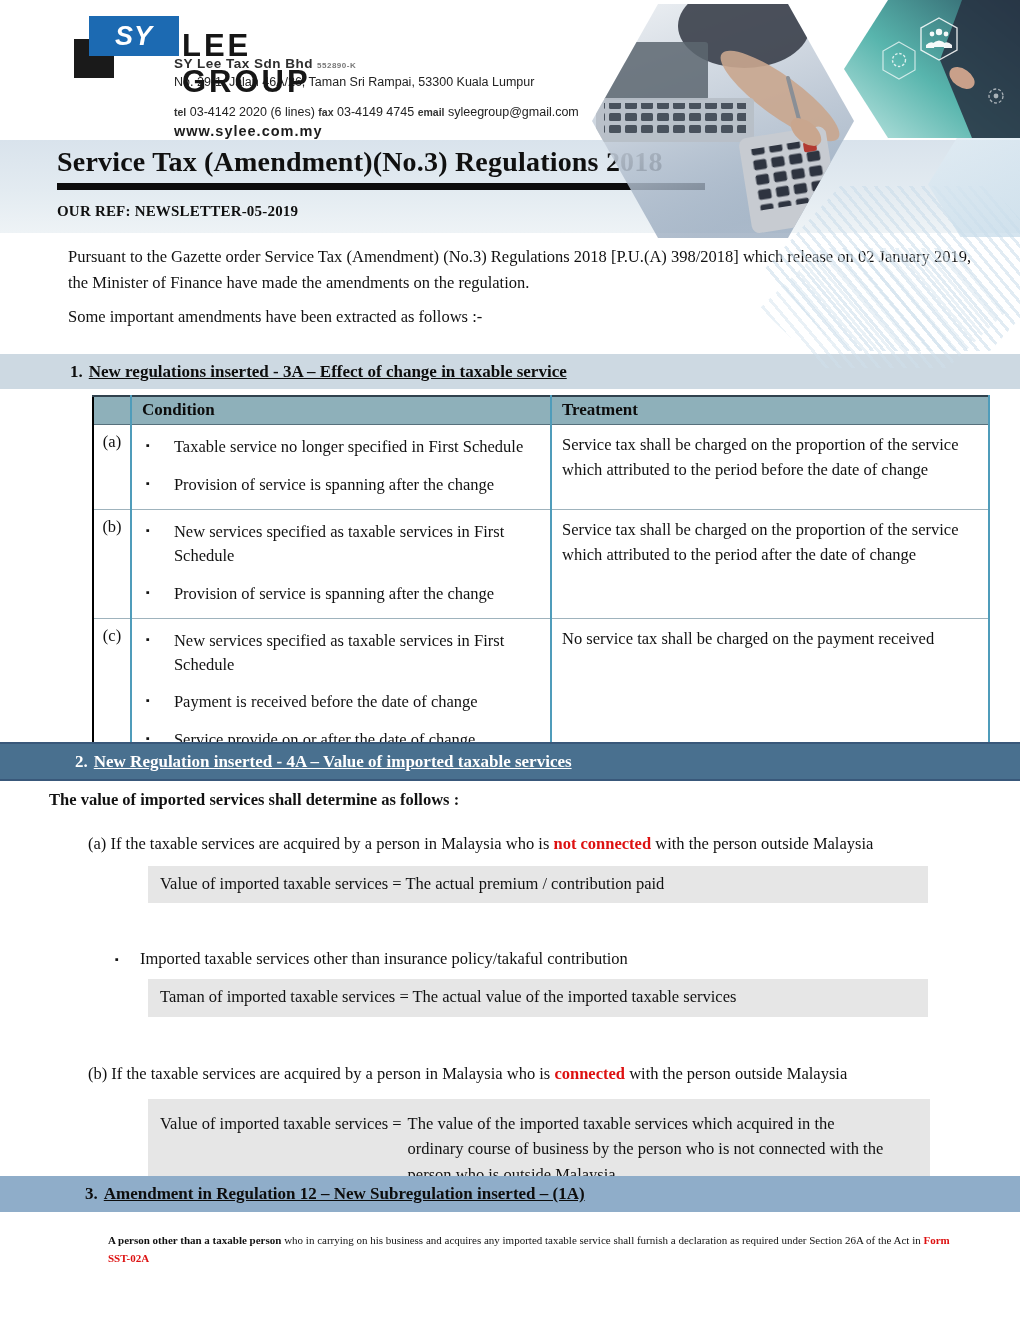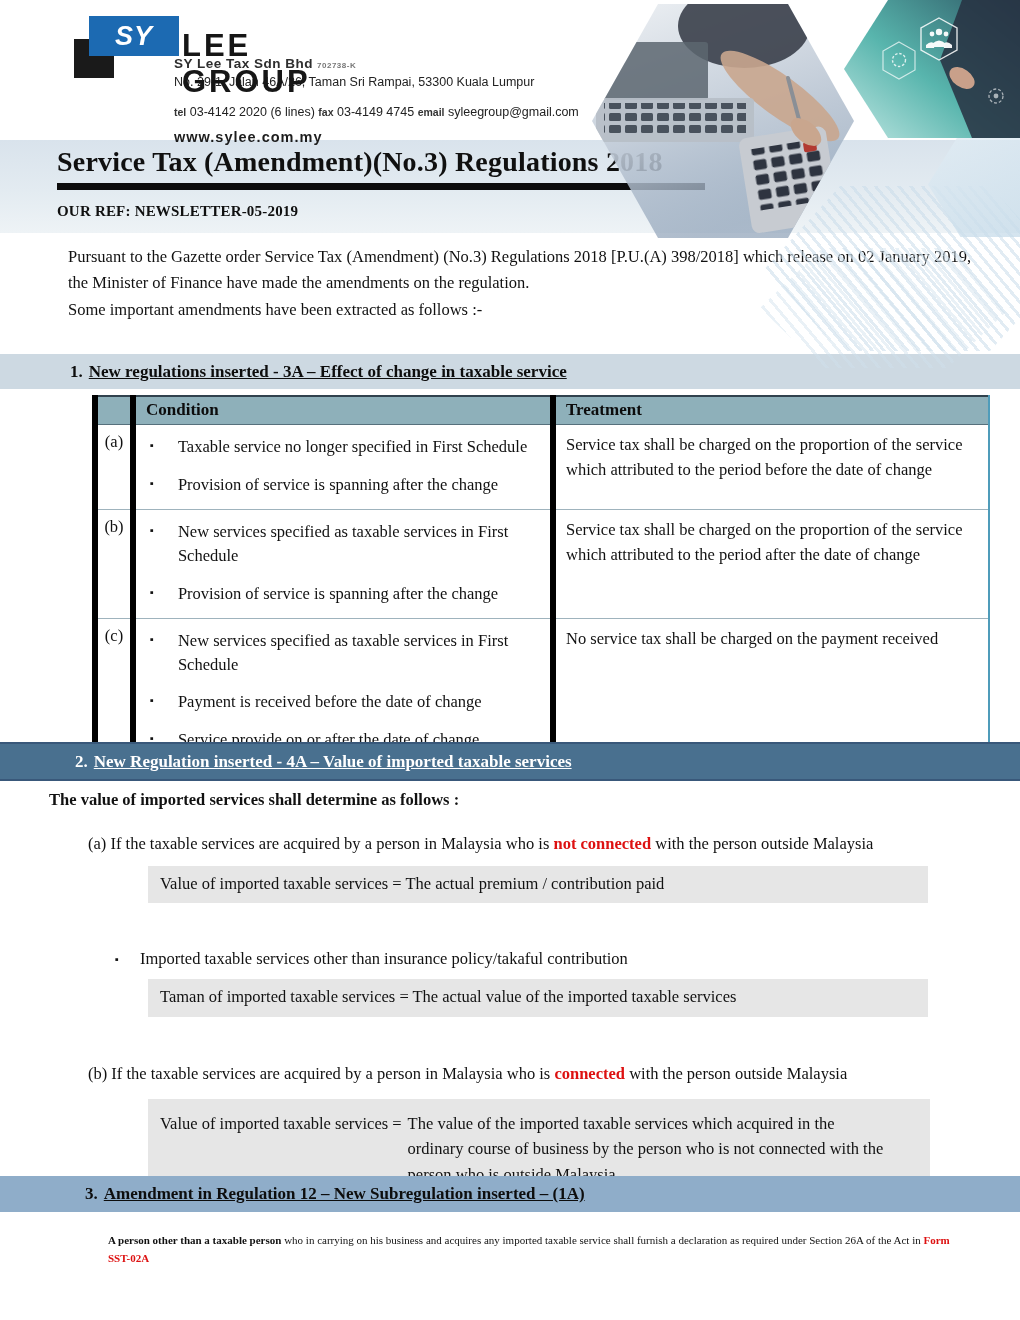--- a/index.html
+++ b/index.html
@@ -40,44 +40,44 @@
   .logo-wordmark {
     position:absolute; left:108px; top:12px; font-size:31px; font-weight:bold; color:#161616;
     letter-spacing:3px;
   }
   .company-block { margin-left:100px; padding-top:40px; line-height:1.3; }
   .company-line { font-size:13.5px; font-weight:bold; color:#2e2e2e; letter-spacing:.5px; }
   .company-line .regno { font-size:8px; font-weight:bold; color:#777; margin-left:4px; }
   .addr-line { font-size:12.5px; color:#222; margin-top:1px; }
   .contact-line { font-size:12.5px; color:#222; margin-top:14px; }
   .contact-line .clabel { font-size:10.5px; font-weight:bold; color:#333; }
-  .website { font-size:14.5px; font-weight:bold; color:#1d1d1d; letter-spacing:1px; margin-top:8px; }
+  .website { font-size:14.5px; font-weight:bold; color:#1d1d1d; letter-spacing:1px; margin-top:2px; }
   
   .title-band {
     position:absolute; top:140px; left:0; width:1020px; height:93px; z-index:1;
     background:linear-gradient(180deg,#d9e3ec 0%, #e3ebf1 55%, #eef3f6 100%);
     padding:6px 0 0 57px;
   }
   .doc-title { font-size:28px; font-weight:bold; color:#101010; letter-spacing:.2px; }
   .title-bar { width:648px; height:7px; background:#0d0d0d; margin-top:5px; }
   .our-ref { font-size:15px; font-weight:bold; color:#101010; margin-top:13px; letter-spacing:.2px; }
   
   .intro { position:absolute; top:244px; left:68px; width:910px; z-index:2; }
   .intro p { font-size:16.5px; line-height:1.55; }
-  .intro p + p { margin-top:2px; }
+  .intro p + p { margin-top:9px; }
   
   .band { position:absolute; left:0; width:1020px; display:flex; align-items:center; z-index:2; }
   .band .num { font-weight:bold; font-size:17px; margin-right:6px; }
   .band .htext { font-weight:bold; font-size:17px; text-decoration:underline; }
   .band1 { top:354px; height:35px; background:#cdd9e2; padding-left:70px; color:#0d0d0d; }
   .band2 { top:742px; height:39px; background:#49708f; padding-left:75px; color:#ffffff; border-top:2px solid #39587a; border-bottom:2px solid #39587a; }
   .band3 { top:1176px; height:36px; background:#8fadc9; padding-left:85px; color:#0d0d0d; }
   
   .tbl { position:absolute; top:395px; left:92px; width:898px; border-collapse:collapse; z-index:2; }
-  .tbl th, .tbl td { border-left:6px solid #000000; border-right:2px solid #4f9cba; vertical-align:top; }
+  .tbl th, .tbl td { border-left:2px solid #000000; border-right:2px solid #4f9cba; vertical-align:top; }
   .tbl th {
     background:#8eb0ba; text-align:left; font-size:17px; font-weight:bold; color:#0c0c0c;
     padding:3px 10px 4px 10px; border-top:2px solid #30424e; border-bottom:1px solid #56707c;
   }
   .tbl td { font-size:16.5px; padding:7px 10px 10px 10px; border-bottom:1px solid #9fb3bd; background:#fff; }
   .tbl tr:last-child td { border-bottom:2px solid #4f9cba; }
   .tbl .c-label { width:38px; text-align:center; padding-left:4px; padding-right:4px; }
   .tbl .c-cond { width:420px; }
   .bullet-row { display:flex; margin:3px 0 14px 4px; }
   .bullet-row:last-child { margin-bottom:2px; }
@@ -185,21 +185,21 @@
   <div class="header">
     <div class="logo-mark">
       <div class="logo-black-sq"></div>
       <div class="logo-blue-box">
         <span>SY</span>
       </div>
       <div class="logo-wordmark">LEE GROUP</div>
     </div>
     <div class="company-block">
       <div class="company-line">
-        <span>SY Lee Tax Sdn Bhd</span><span class="regno">702738-K</span>
+        <span>SY Lee Tax Sdn Bhd</span><span class="regno">552890-K</span>
       </div>
       <div class="addr-line">No. 29-1, Jalan 46A/26, Taman Sri Rampai, 53300 Kuala Lumpur</div>
       <div class="contact-line">
         <span class="clabel">tel</span>
         <span>03-4142 2020 (6 lines)</span>
         <span class="clabel">fax</span>
         <span>03-4149 4745</span>
         <span class="clabel">email</span>
         <span>syleegroup@gmail.com</span>
       </div>

